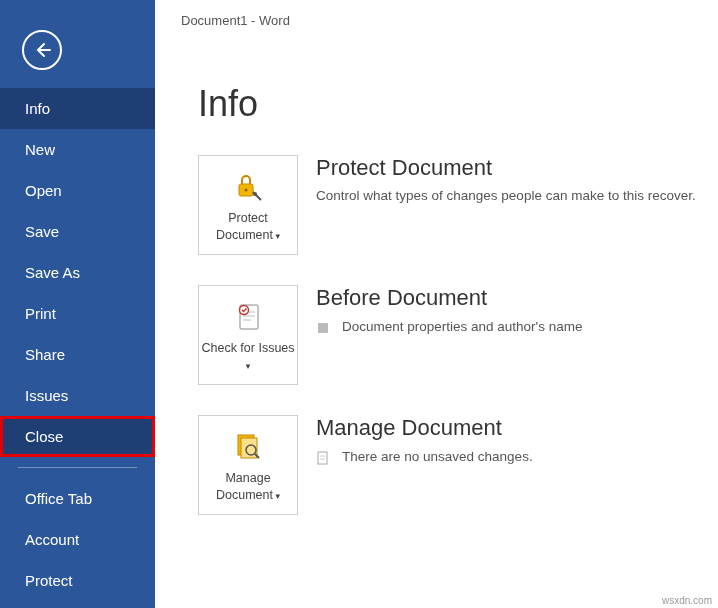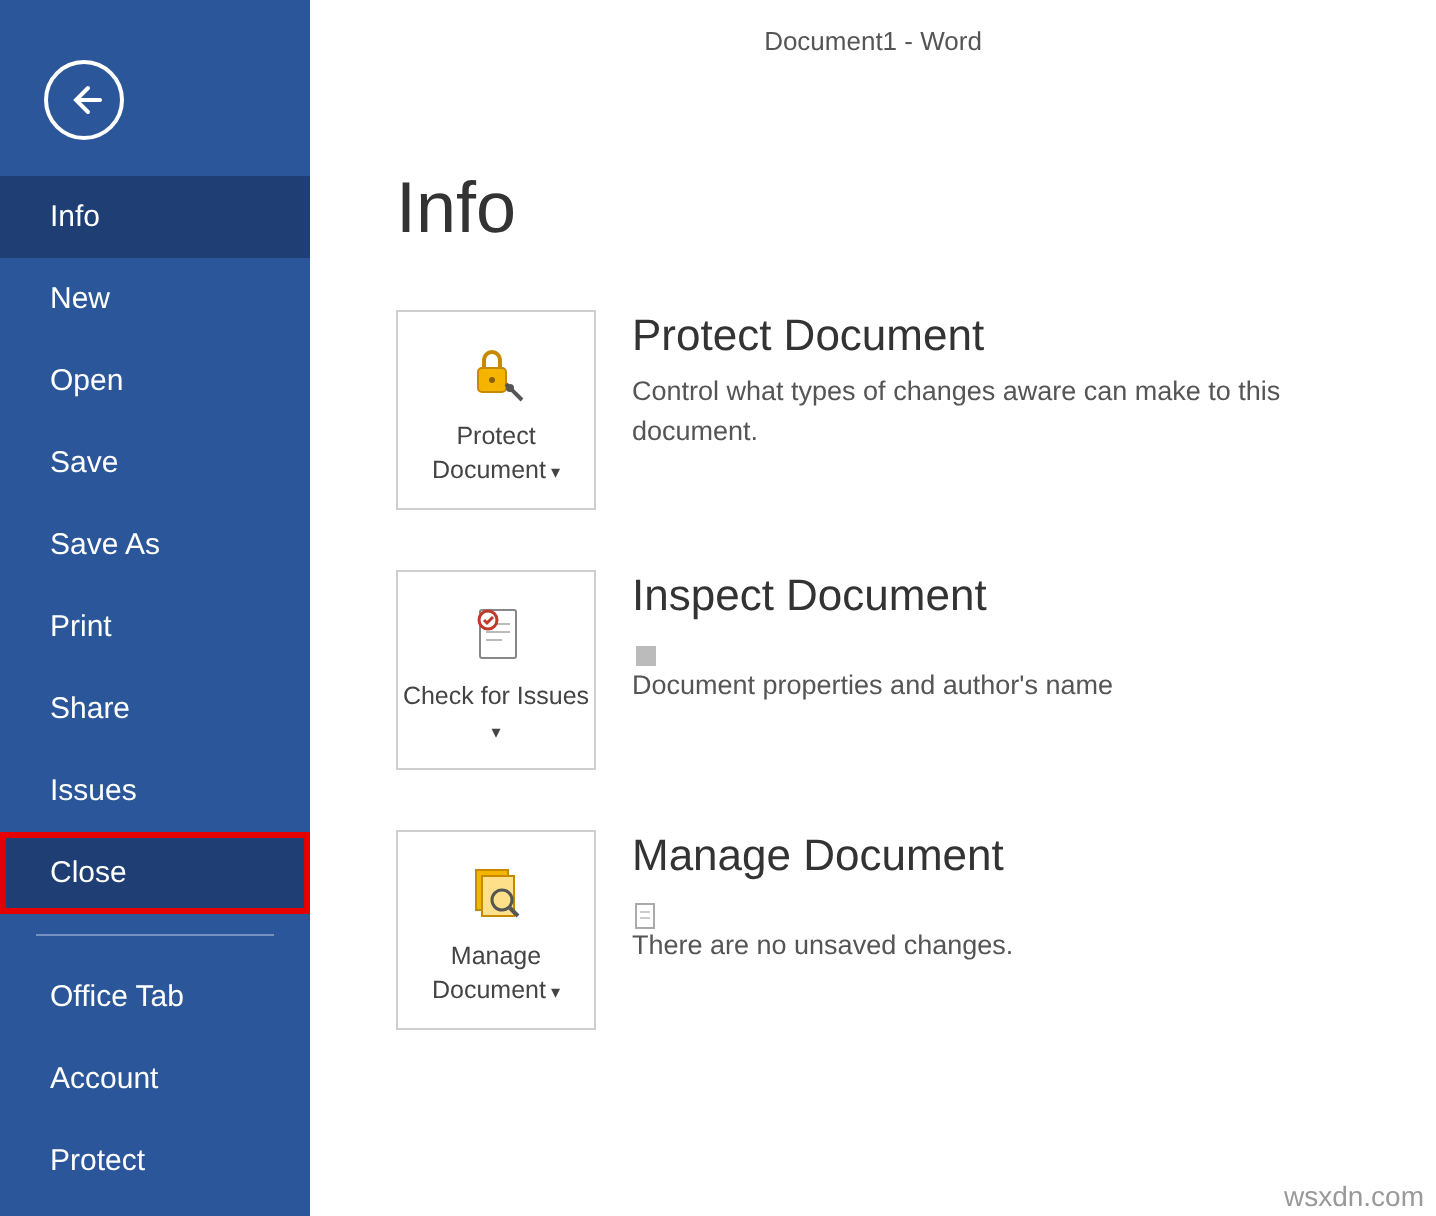--- a/index.html
+++ b/index.html
@@ -44,24 +44,24 @@
       height: 1px;
       background: rgba(255,255,255,0.35);
       margin: 10px 18px;
     }
     .main {
       flex: 1;
       background: #fff;
       position: relative;
     }
     .title-bar {
-      text-align: center;
       font-size: 13px;
       color: #555;
       padding-top: 13px;
+      padding-left: 26px;
     }
     .page-title {
       font-size: 36px;
       font-weight: 300;
       color: #333;
       margin: 55px 0 30px 43px;
     }
     .section {
       display: flex;
       margin: 0 0 30px 43px;
@@ -81,23 +81,23 @@
       color: #444;
       text-align: center;
       padding: 6px 2px;
     }
     .tile-icon { height: 40px; display:flex; align-items:center; justify-content:center; }
     .tile-label { margin-top: 3px; line-height: 1.3; }
     .tile .dropdown-ind::after { content: " ▾"; font-size: 9px; }
     .content { flex: 1; padding-right: 12px; }
     .section-title { font-size: 22px; color: #333; font-weight: 400; margin-bottom: 5px; }
     .section-desc { font-size: 13.5px; color: #555; line-height: 1.45; }
-    .bullet-row { display:flex; align-items:flex-start; margin-top: 8px; font-size: 13.5px; color:#555;flex-direction:column;}
+    .bullet-row { display:flex; align-items:flex-start; margin-top: 8px; font-size: 13.5px; color:#555;}
     .bullet-row .b-ic { width:14px; height:14px; margin-right: 12px; margin-top:2px; flex-shrink:0;}
-    .watermark { position:absolute; bottom:2px; right:6px; font-size:14px; color:#999;}
+    .watermark { position:absolute; bottom:2px; right:6px; font-size:10px; color:#999;}
   </style>
 </head>
 <body>
 
 <div class="sidebar">
   <div class="back-circle">
     <svg width="20" height="20" viewBox="0 0 20 20">
       <path d="M12 4 L6 10 L12 16 M6 10 L18 10" stroke="#fff" stroke-width="2" fill="none" stroke-linecap="round"></path>
     </svg>
   </div>
@@ -128,38 +128,38 @@
           <path d="M11 14 v-4 a4 4 0 0 1 8 0 v4" fill="none" stroke="#c78900" stroke-width="2"></path>
           <circle cx="15" cy="20" r="1.5" fill="#8a5f00"></circle>
           <path d="M22 22 L30 30" stroke="#555" stroke-width="2"></path>
           <circle cx="24" cy="24" r="2" fill="#555"></circle>
         </svg>
       </div>
       <div class="tile-label"><span>Protect Document</span><span class="dropdown-ind"></span></div>
     </div>
     <div class="content">
       <div class="section-title">Protect Document</div>
-      <div class="section-desc">Control what types of changes aware can make to this document.</div>
+      <div class="section-desc">Control what types of changes people can make to this recover.</div>
     </div>
   </div>
 
   <div class="section">
     <div class="tile">
       <div class="tile-icon">
         <svg width="34" height="34" viewBox="0 0 34 34">
           <rect x="9" y="5" width="18" height="24" rx="1" fill="#fff" stroke="#888"></rect>
           <path d="M12 12 h12 M12 16 h12 M12 20 h8" stroke="#bbb" stroke-width="1"></path>
           <circle cx="13" cy="10" r="4.5" fill="#fff" stroke="#c0392b" stroke-width="1.5"></circle>
           <path d="M11 10 l1.5 1.5 l3 -3" stroke="#c0392b" stroke-width="1.5" fill="none"></path>
         </svg>
       </div>
       <div class="tile-label"><span>Check for Issues</span><span class="dropdown-ind"></span></div>
     </div>
     <div class="content">
-      <div class="section-title">Inspect Document</div>
+      <div class="section-title">Before Document</div>
       <div class="bullet-row">
         <svg class="b-ic" viewBox="0 0 14 14">
             <rect x="2" y="2" width="10" height="10" fill="#bbb"></rect>
           </svg>
         <span>Document properties and author's name</span>
       </div>
     </div>
   </div>
 
   <div class="section">

